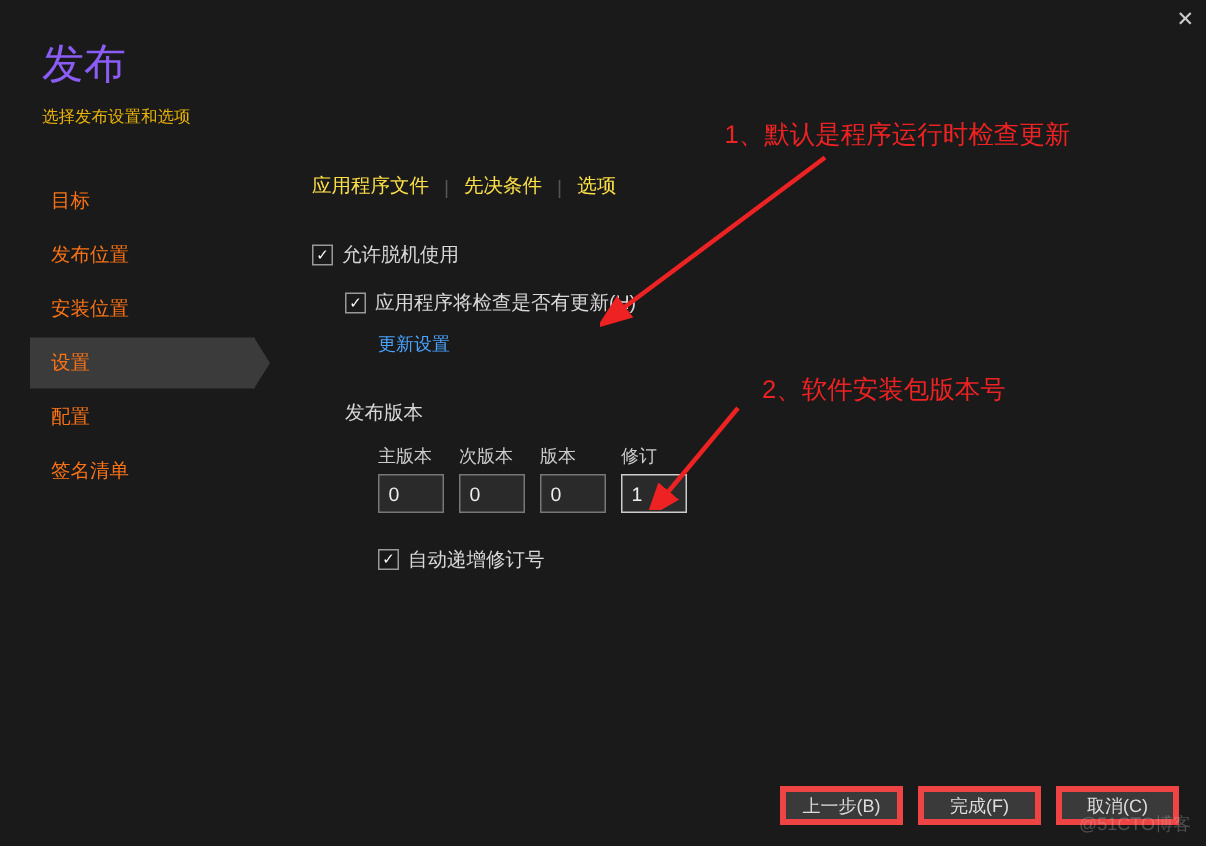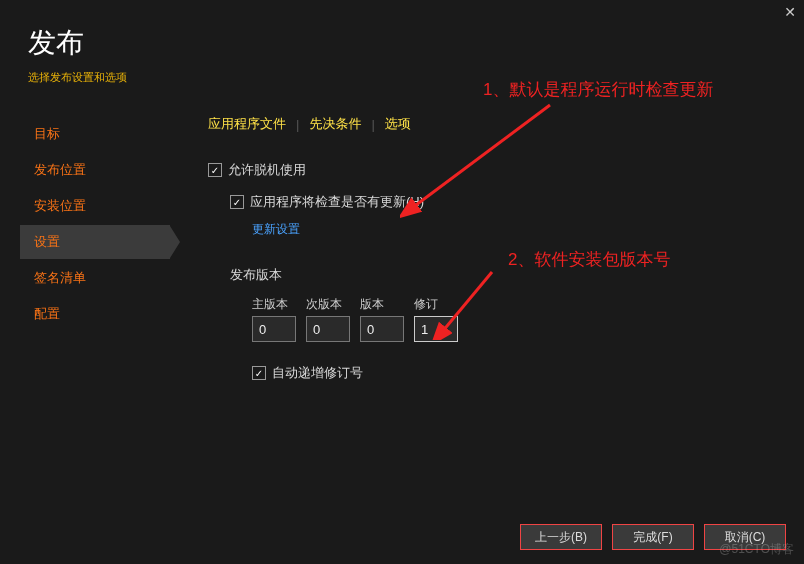--- a/index.html
+++ b/index.html
@@ -21,21 +21,21 @@
     font-size: 14px;
     cursor: pointer;
   }
   .header {
     padding: 24px 28px 6px 28px;
   }
   .header h1 {
     margin: 0 0 8px 0;
     font-weight: 300;
     font-size: 28px;
-    color: #ffffff;
+    color: #8b5cf6;
   }
   .header .subtitle {
     font-size: 11px;
     color: #eab308;
   }
   .body-area {
     display: flex;
     padding-top: 24px;
   }
   .sidebar {
@@ -124,21 +124,21 @@
     display: flex;
     gap: 10px;
   }
   .btn {
     min-width: 82px;
     height: 26px;
     display: flex;
     align-items: center;
     justify-content: center;
     background: #3a3a3a;
-    border: 1px solid #ef4444;
+    border: 4px solid #ef4444;
     color: #ddd;
     font-size: 12px;
     cursor: pointer;
   }
   .btn.primary {
     background: #6a4fbf;
     border-color: #7b5ed6;
     color: #fff;
   }
   
@@ -169,22 +169,22 @@
   <h1>发布</h1>
   <div class="subtitle">选择发布设置和选项</div>
 </div>
 
 <div class="body-area">
   <div class="sidebar">
     <div class="sidebar-item"><span>目标</span></div>
     <div class="sidebar-item"><span>发布位置</span></div>
     <div class="sidebar-item"><span>安装位置</span></div>
     <div class="sidebar-item active"><span>设置</span></div>
+    <div class="sidebar-item"><span>配置</span></div>
     <div class="sidebar-item"><span>签名清单</span></div>
-    <div class="sidebar-item"><span>配置</span></div>
   </div>
 
   <div class="main">
     <div class="subnav">
       <a>应用程序文件</a>
       <span class="sep">|</span>
       <a>先决条件</a>
       <span class="sep">|</span>
       <a>选项</a>
     </div>

